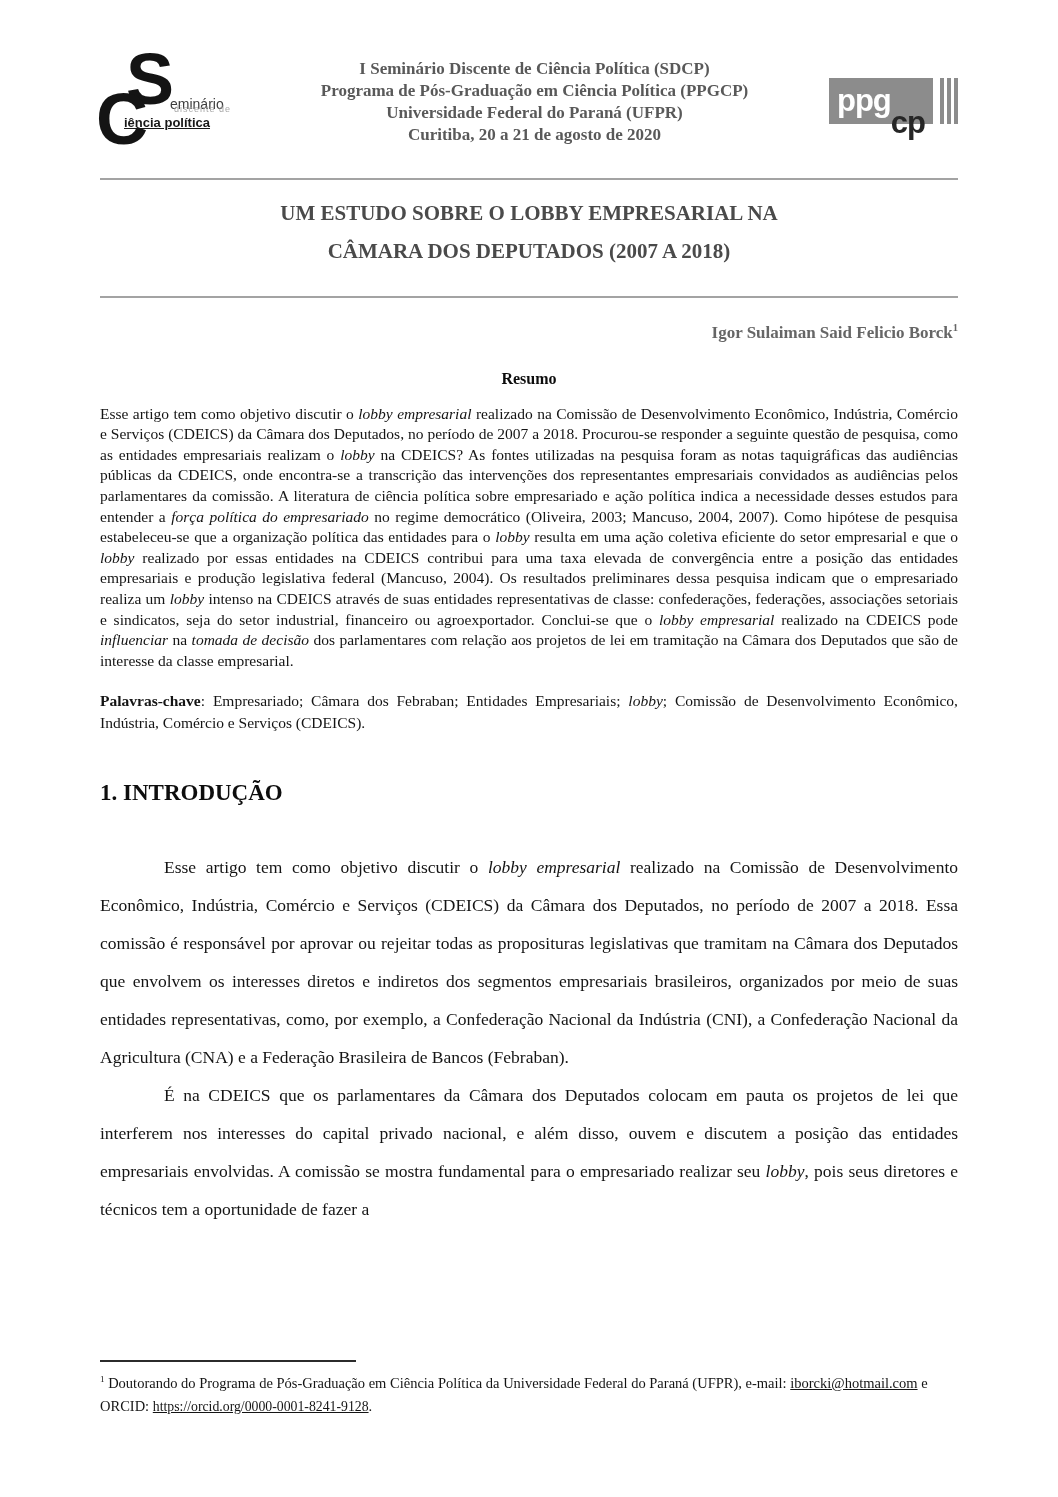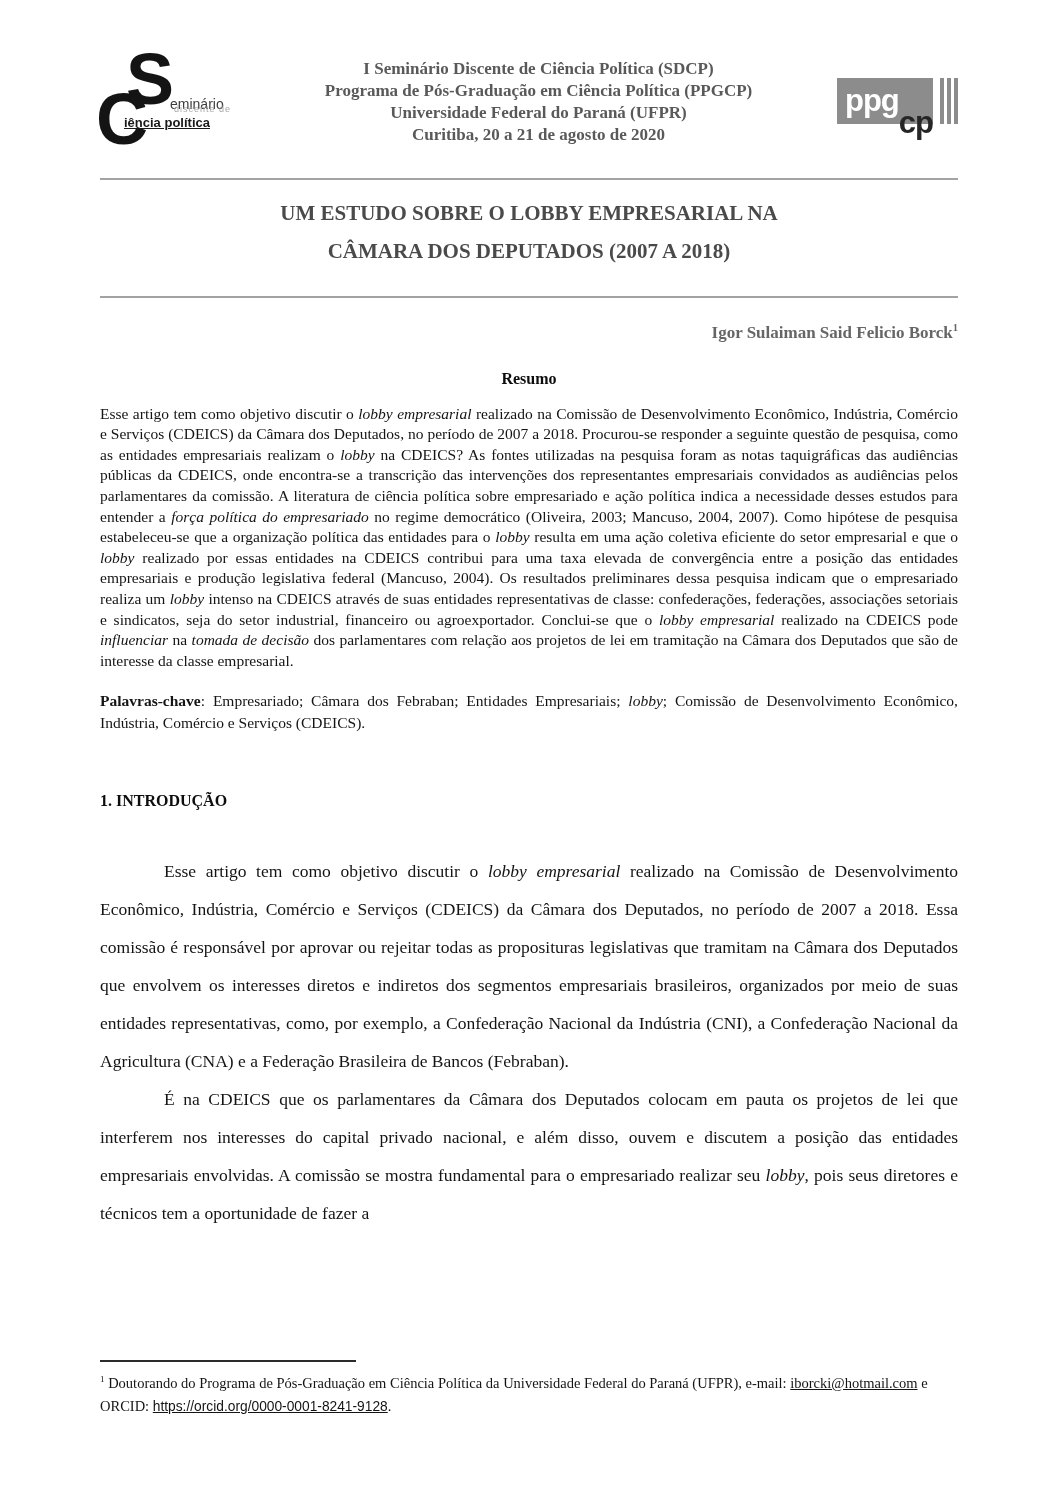--- a/index.html
+++ b/index.html
@@ -16,55 +16,55 @@
   
   .conf-header{display:flex;align-items:flex-start;margin-top:52px;}
   .logo-sdcp{position:relative;width:140px;height:110px;flex:0 0 auto;}
   .logo-sdcp .s-letter{position:absolute;left:26px;top:-14px;font-family:"Liberation Sans",sans-serif;font-weight:bold;font-size:72px;color:#141414;}
   .logo-sdcp .c-letter{position:absolute;left:-4px;top:26px;font-family:"Liberation Sans",sans-serif;font-weight:bold;font-size:72px;color:#141414;}
   .logo-sdcp .w-seminario{position:absolute;left:70px;top:44px;font-family:"Liberation Sans",sans-serif;font-size:14px;color:#3c3c3c;}
   .logo-sdcp .w-discente{position:absolute;left:74px;top:52px;font-family:"Liberation Sans",sans-serif;font-size:9px;color:#a8a8a8;letter-spacing:1px;}
   .logo-sdcp .w-ciencia{position:absolute;left:24px;top:63px;font-family:"Liberation Sans",sans-serif;font-weight:bold;font-size:13px;color:#181818;text-decoration:underline;}
   .conf-lines{flex:1;text-align:center;margin-top:6px;font-weight:bold;font-size:17px;line-height:22px;color:#595959;}
   .logo-ppgcp{flex:0 0 auto;display:flex;align-items:stretch;margin-top:26px;height:46px;}
-  .logo-ppgcp .box{background:#8c8c8c;padding:3px 0 5px 8px;display:flex;align-items:center;font-family:"Liberation Sans",sans-serif;font-weight:bold;font-size:31px;letter-spacing:-1px;line-height:1;}
+  .logo-ppgcp .box{background:#8c8c8c;padding:3px 8px 5px 8px;display:flex;align-items:center;font-family:"Liberation Sans",sans-serif;font-weight:bold;font-size:31px;letter-spacing:-1px;line-height:1;}
   .logo-ppgcp .ppg{color:#ffffff;}
   .logo-ppgcp .cp{color:#262626;margin-top:44px;}
   .logo-ppgcp .bars{display:flex;margin-left:4px;}
   .logo-ppgcp .bars i{display:block;width:4px;background:#8c8c8c;margin-left:3px;}
 
   .rule{border:none;border-top:2px solid #a3a3a3;margin:0;}
   .rule-header{margin-top:16px;}
   .rule-title{margin-top:26px;}
 
   
   .paper-title{margin-top:14px;text-align:center;font-weight:bold;font-size:21px;line-height:38px;color:#4a4a4a;}
   .author-line{margin-top:24px;text-align:right;font-weight:bold;font-size:17px;color:#666666;}
   .author-line sup{font-size:62%;}
 
   
   .abstract-heading{margin-top:27px;text-align:center;font-weight:bold;font-size:16px;color:#0d0d0d;}
   .abstract-text{margin-top:16px;font-size:15.5px;line-height:20.6px;text-align:justify;color:#141414;}
   .keywords{margin-top:19px;font-size:15.5px;line-height:22px;text-align:justify;color:#141414;}
 
   
-  .section-heading{margin-top:58px;font-weight:bold;font-size:16px;color:#0d0d0d;}
+  .section-heading{margin-top:46px;font-weight:bold;font-size:23px;color:#0d0d0d;}
   .body-par{margin:0;font-size:17.5px;line-height:38px;text-align:justify;text-indent:64px;color:#141414;}
   .body-pars{margin-top:42px;}
 
   
   .footnote-area{position:absolute;left:100px;right:100px;top:1308px;}
   .footnote-sep{width:256px;border:none;border-top:2px solid #2b2b2b;margin:0 0 6px 0;}
   .footnote-text{font-size:14.5px;line-height:23px;color:#141414;}
   .footnote-text sup{font-size:62%;}
 
   .it{font-style:italic;}
   .bd{font-weight:bold;}
   .lk{text-decoration:underline;}
-  .sans{font-family:Liberation Sans, sans-serif;font-size:95%;}
+  .sans{font-family:Liberation Serif, serif;font-size:95%;}
 </style>
 </head>
 <body>
 
 <div class="page">
 
   <div class="conf-header">
     <div class="logo-sdcp">
       <span class="s-letter">S</span>
       <span class="w-seminario">eminário</span>

